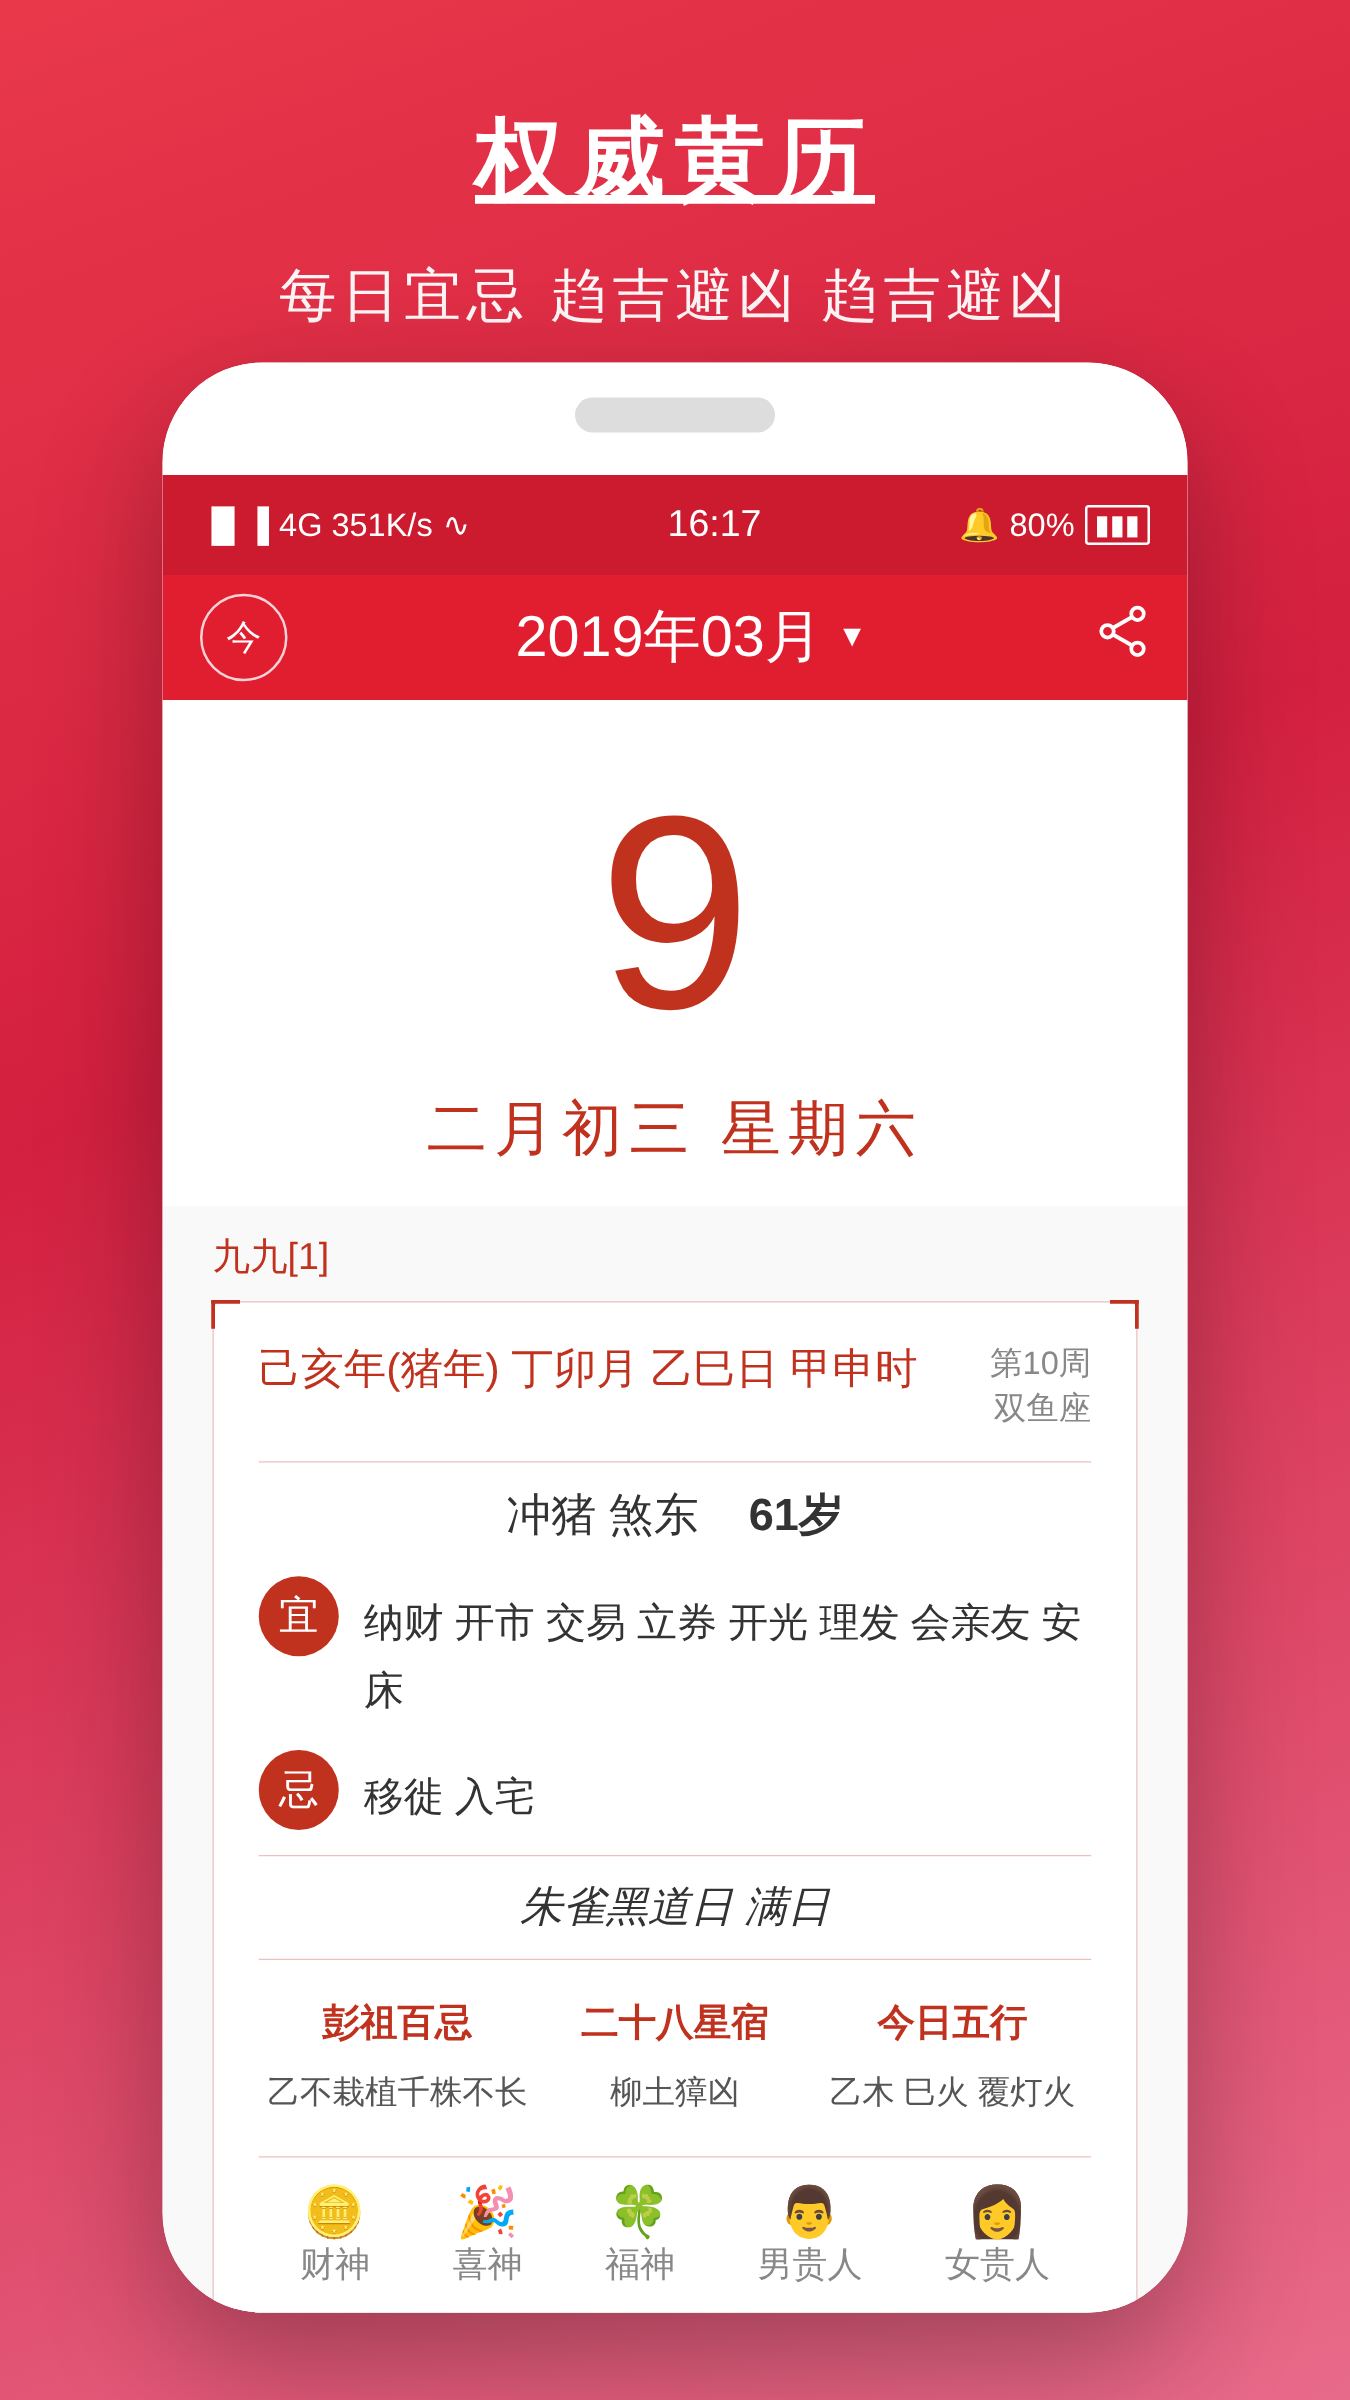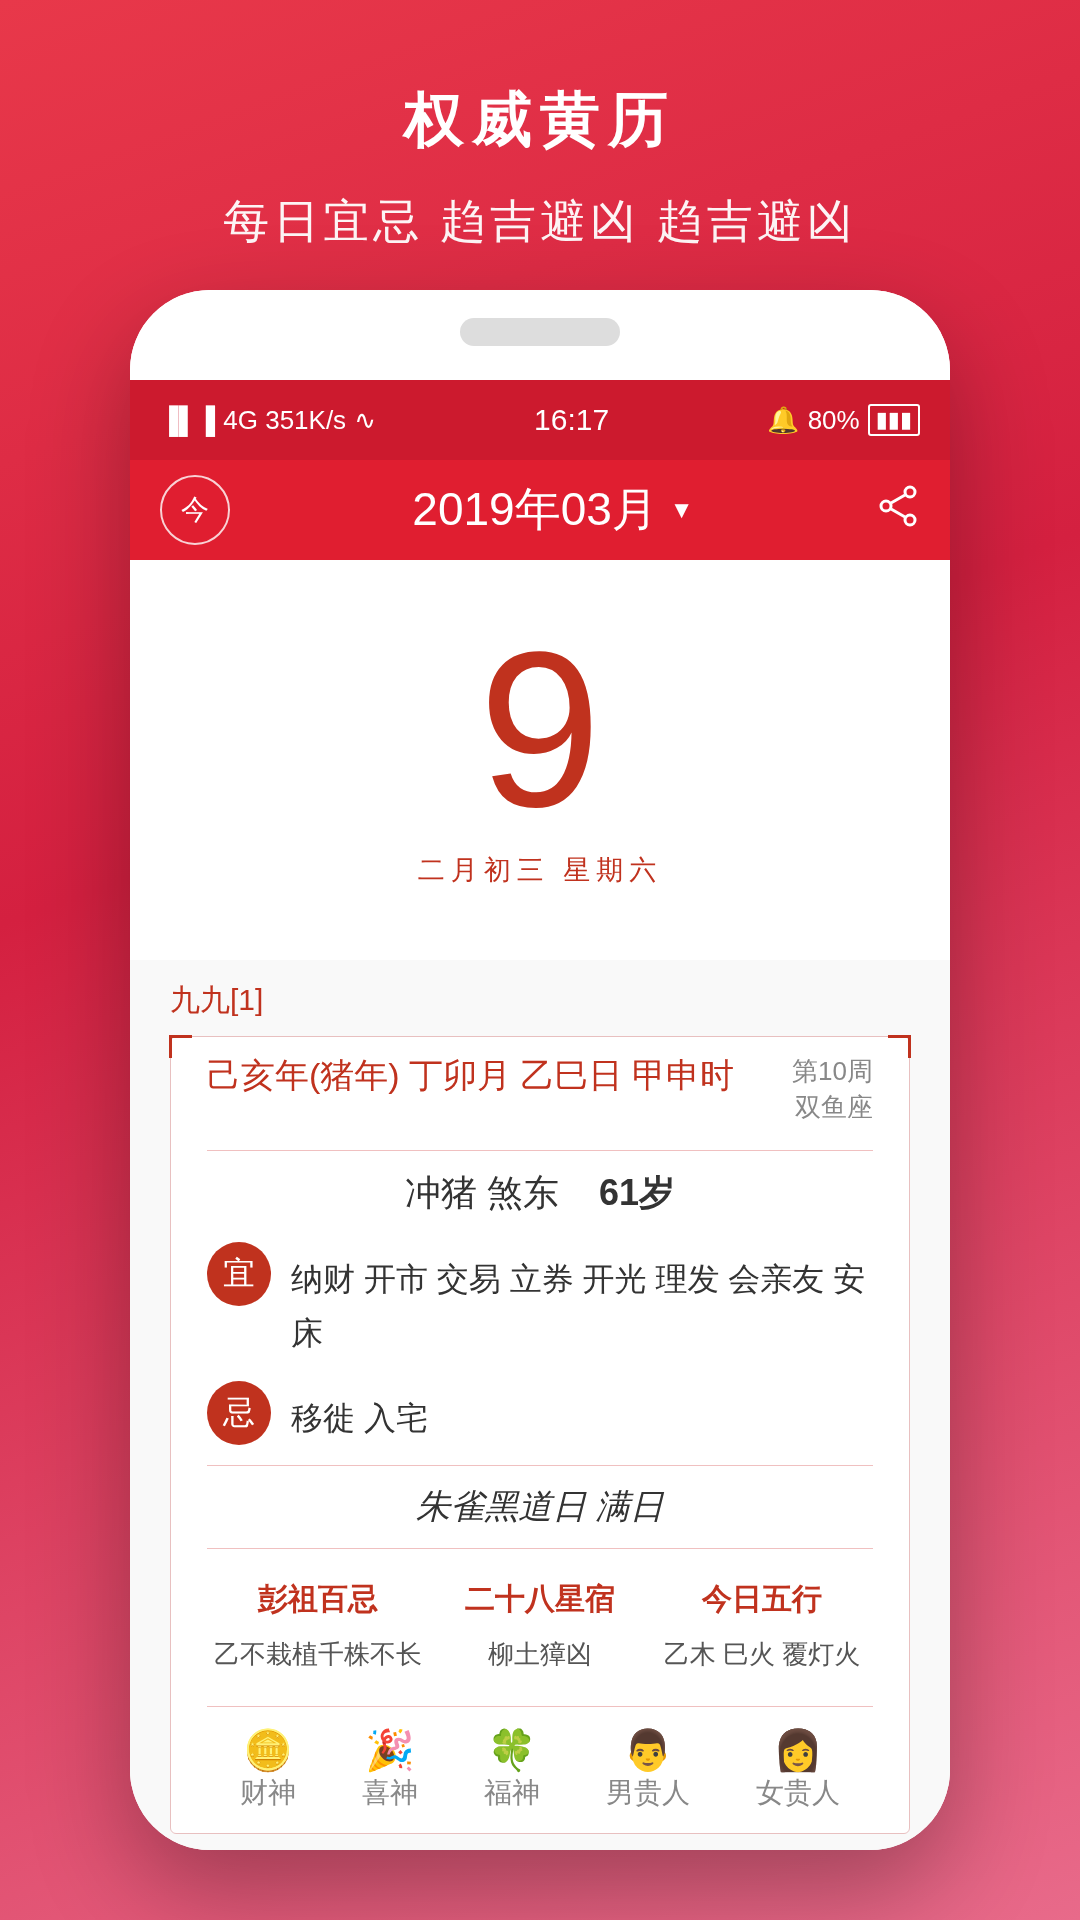--- a/index.html
+++ b/index.html
@@ -10,24 +10,25 @@
       height: 1920px;
       background: linear-gradient(160deg, #e8384a 0%, #d42040 40%, #e86a8a 100%);
       font-family: 'PingFang SC', 'Hiragino Sans GB', 'Microsoft YaHei', sans-serif;
       overflow: hidden;
       position: relative;
     }
 
     .app-title {
       text-align: center;
       color: white;
-      font-size: 60px;
+      font-size: 72px;
       font-weight: 600;
       padding-top: 80px;
       letter-spacing: 8px;
+      text-decoration: underline;
     }
 
     .app-subtitle {
       text-align: center;
       color: white;
       font-size: 46px;
       margin-top: 30px;
       letter-spacing: 4px;
       opacity: 0.95;
     }
@@ -145,44 +146,44 @@
     .day-number {
       color: #c0321e;
       font-size: 220px;
       font-weight: 300;
       line-height: 1;
       margin-bottom: 10px;
     }
 
     .day-lunar {
       color: #c0321e;
-      font-size: 27px;
+      font-size: 48px;
       letter-spacing: 6px;
-      margin-top: 2px;
+      margin-top: 21px;
     }
 
     
     .detail-section {
       background: #f9f9f9;
       flex: 1;
       width: 100%;
       padding: 20px 40px 30px;
     }
 
     .jiu-jiu-label {
       color: #c0321e;
       font-size: 30px;
       margin-bottom: 15px;
     }
 
     .detail-card {
       background: white;
       border: 1.5px solid #e8c0c0;
       border-radius: 6px;
-      padding: 16px 36px;
+      padding: 30px 36px;
       position: relative;
     }
 
     
     .detail-card::before,
     .detail-card::after {
       content: '';
       position: absolute;
       width: 20px;
       height: 20px;

